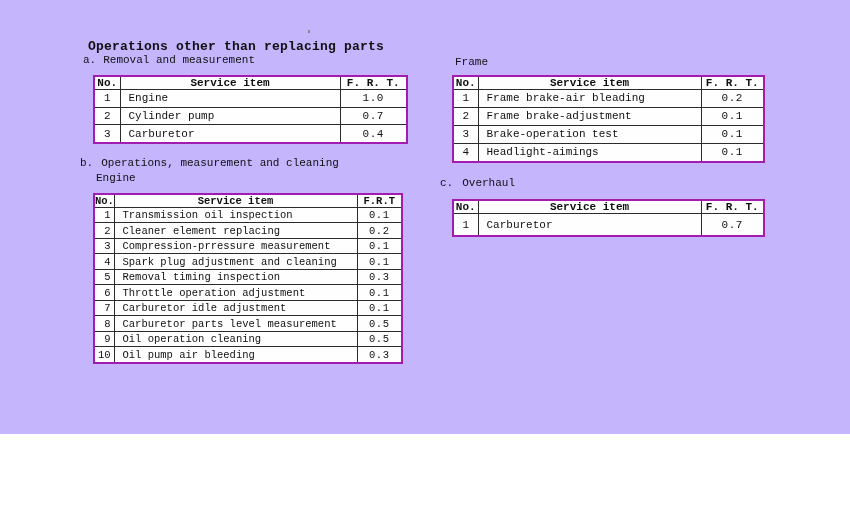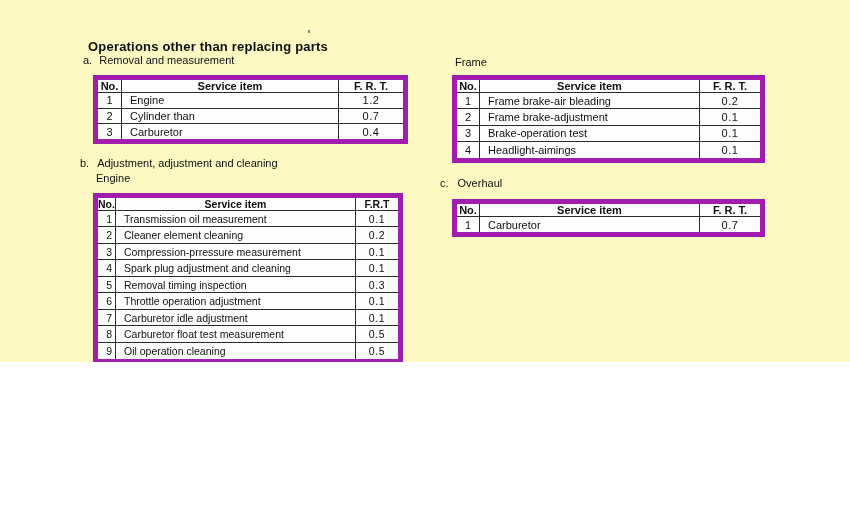--- a/index.html
+++ b/index.html
@@ -1,21 +1,21 @@
 <!DOCTYPE html>
 <html><head>
 <meta charset="utf-8">
 <style>
   html, body { margin: 0; padding: 0; background: #ffffff; }
   .canvas {
     position: relative;
     width: 850px;
-    height: 362px;
-    background: #fef9c3;
-    font-family: Liberation Sans, sans-serif;
+    height: 434px;
+    background: #c4b5fd;
+    font-family: Liberation Mono, monospace;
     color: #101010;
     overflow: hidden;
   }
   .page-title {
     position: absolute;
     left: 88px; top: 39px;
     font-size: 13px;
     font-weight: 700;
     letter-spacing: 0.2px;
     white-space: nowrap;
@@ -39,21 +39,21 @@
   #head-b .sec-label { margin-right: 8px; }
   #head-engine { left: 96px; top: 172px; font-size: 11px; position: absolute; white-space: nowrap; }
   #head-frame { left: 455px; top: 56px; font-size: 11px; position: absolute; white-space: nowrap; }
   #head-c { left: 440px; top: 177px; }
   #head-c .sec-label { margin-right: 9px; }
 
   table.doc-table {
     position: absolute;
     border-collapse: collapse;
     table-layout: fixed;
-    border: 5px solid #a21caf;
+    border: 2px solid #a21caf;
     background: #fefefe;
   }
   .doc-table th, .doc-table td {
     border: 1px solid #2b2b2b;
     padding: 0;
     font-size: 11px;
     overflow: hidden;
     white-space: nowrap;
   }
   .doc-table th { font-weight: 700; text-align: center; }
@@ -97,63 +97,63 @@
       <tr>
         <th>No.</th>
         <th>Service item</th>
         <th>F. R. T.</th>
       </tr>
     </thead>
     <tbody>
       <tr>
         <td class="no">1</td>
         <td class="item">Engine</td>
-        <td class="frt">1.2</td>
+        <td class="frt">1.0</td>
       </tr>
       <tr>
         <td class="no">2</td>
-        <td class="item">Cylinder than</td>
+        <td class="item">Cylinder pump</td>
         <td class="frt">0.7</td>
       </tr>
       <tr>
         <td class="no">3</td>
         <td class="item">Carburetor</td>
         <td class="frt">0.4</td>
       </tr>
     </tbody>
   </table>
 
   <div class="sec-head" id="head-b">
     <span class="sec-label">b.</span>
-    <span>Adjustment, adjustment and cleaning</span>
+    <span>Operations, measurement and cleaning</span>
   </div>
   <div id="head-engine">Engine</div>
 
   <table class="doc-table" id="table-b">
     <colgroup>
         <col class="c-no">
         <col>
         <col class="c-frt">
       </colgroup>
     <thead>
       <tr>
         <th>No.</th>
         <th>Service item</th>
         <th>F.R.T</th>
       </tr>
     </thead>
     <tbody>
       <tr>
         <td class="no">1</td>
-        <td class="item">Transmission oil measurement</td>
+        <td class="item">Transmission oil inspection</td>
         <td class="frt">0.1</td>
       </tr>
       <tr>
         <td class="no">2</td>
-        <td class="item">Cleaner element cleaning</td>
+        <td class="item">Cleaner element replacing</td>
         <td class="frt">0.2</td>
       </tr>
       <tr>
         <td class="no">3</td>
         <td class="item">Compression-prressure measurement</td>
         <td class="frt">0.1</td>
       </tr>
       <tr>
         <td class="no">4</td>
         <td class="item">Spark plug adjustment and cleaning</td>
@@ -169,27 +169,32 @@
         <td class="item">Throttle operation adjustment</td>
         <td class="frt">0.1</td>
       </tr>
       <tr>
         <td class="no">7</td>
         <td class="item">Carburetor idle adjustment</td>
         <td class="frt">0.1</td>
       </tr>
       <tr>
         <td class="no">8</td>
-        <td class="item">Carburetor float test measurement</td>
+        <td class="item">Carburetor parts level measurement</td>
         <td class="frt">0.5</td>
       </tr>
       <tr>
         <td class="no">9</td>
         <td class="item">Oil operation cleaning</td>
         <td class="frt">0.5</td>
+      </tr>
+      <tr>
+        <td class="no">10</td>
+        <td class="item">Oil pump air bleeding</td>
+        <td class="frt">0.3</td>
       </tr>
     </tbody>
   </table>
 
   <div id="head-frame">Frame</div>
 
   <table class="doc-table" id="table-frame">
     <colgroup>
         <col class="c-no">
         <col>

